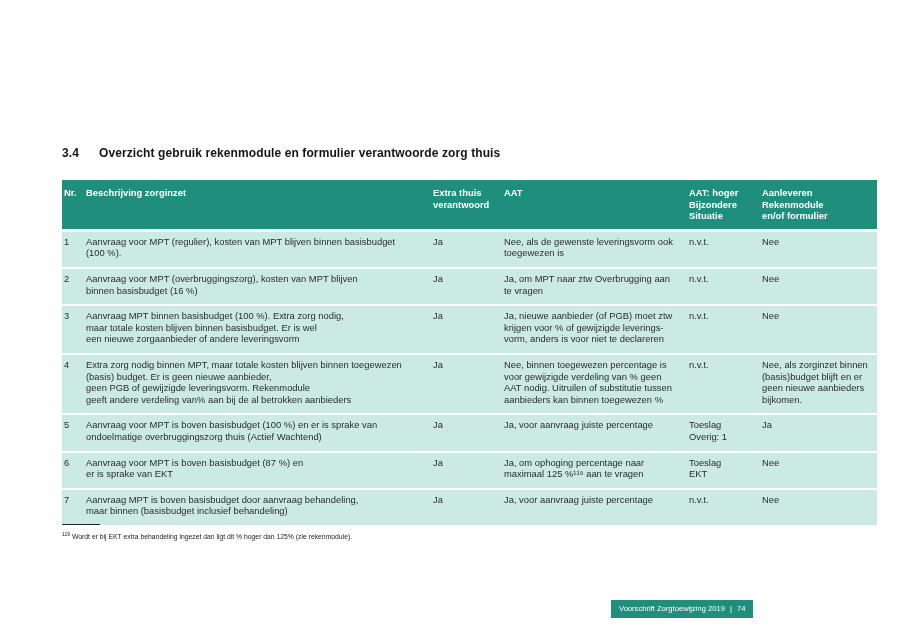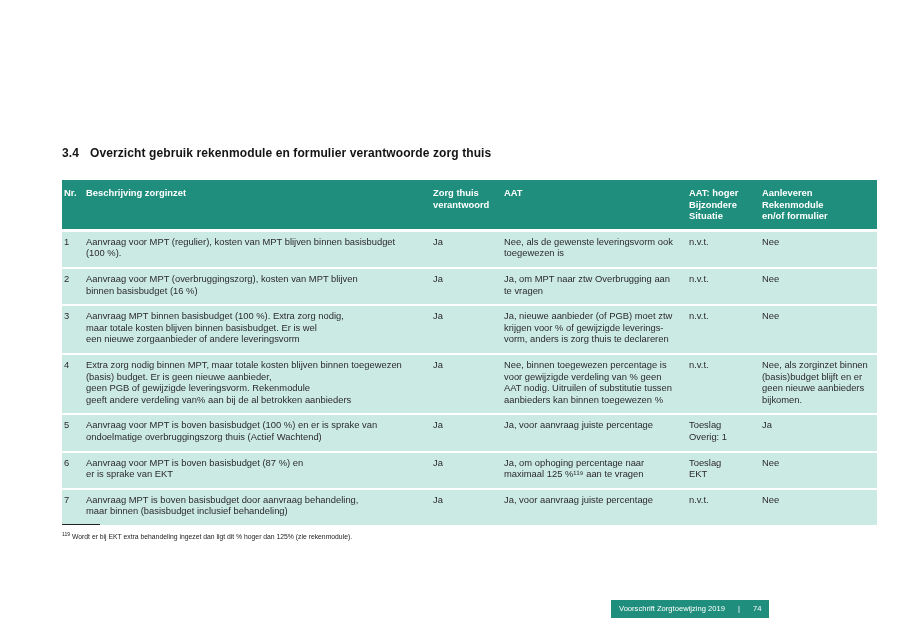--- a/index.html
+++ b/index.html
@@ -11,21 +11,21 @@
   }
   *{box-sizing:border-box;}
   html,body{margin:0;padding:0;}
   body{
     width:900px;height:636px;background:#ffffff;position:relative;
     font-family:"Liberation Sans",sans-serif;color:var(--body-text);
     overflow:hidden;
   }
   .page{position:absolute;inset:0;}
   .heading{
-    position:absolute;left:62px;top:146px;display:flex;gap:11px;
+    position:absolute;left:62px;top:146px;display:flex;gap:20px;
     font-size:12px;font-weight:bold;color:#141414;letter-spacing:0.1px;
   }
   table.situations{
     position:absolute;left:62px;top:180px;width:815px;
     border-collapse:collapse;table-layout:fixed;
     font-size:9.4px;line-height:11.6px;color:var(--body-text);
   }
   table.situations th{
     background:var(--header-bg);color:var(--header-text);
     font-size:9.4px;font-weight:bold;text-align:left;vertical-align:top;
@@ -35,21 +35,21 @@
     background:var(--row-bg);vertical-align:top;
     padding:4px 3px 8px 2px;white-space:pre-line;border-bottom:2px solid #fff;
   }
   .footnote{position:absolute;left:62px;top:524px;font-size:6.8px;color:#1c1c1c;}
   .footnote-rule{width:38px;height:0;border-top:1px solid #222;margin-bottom:6px;}
   .footnote sup{font-size:5px;vertical-align:super;margin-right:2px;}
   .page-footer{
     position:absolute;left:611px;top:600px;height:18px;
     background:var(--footer-bg);color:#ffffff;
     font-size:7.6px;line-height:10px;padding:4px 8px;
-    display:flex;gap:13px;align-items:center;white-space:nowrap;justify-content:flex-end;
+    display:flex;gap:5px;align-items:center;white-space:nowrap;justify-content:flex-end;
   }
 </style>
 </head>
 <body>
 
 <div class="page">
 
   <div class="heading">
     <span>3.4</span>
     <span>Overzicht gebruik rekenmodule en formulier verantwoorde zorg thuis</span>
@@ -61,21 +61,21 @@
         <col style="width:347px">
         <col style="width:71px">
       <col style="width:185px">
         <col style="width:73px">
         <col style="width:117px">
     </colgroup>
     <thead>
       <tr>
           <th>Nr.</th>
           <th>Beschrijving zorginzet</th>
-          <th>Zorg thuis
+          <th>Extra thuis
 verantwoord</th>
           <th>AAT</th>
           <th>AAT: hoger
 Bijzondere
 Situatie</th>
           <th>Aanleveren
 Rekenmodule
 en/of formulier</th>
         </tr>
     </thead>
@@ -103,21 +103,21 @@
   </tr>
 
   <tr>
     <td>3</td>
     <td>Aanvraag MPT binnen basisbudget (100 %). Extra zorg nodig,
 maar totale kosten blijven binnen basisbudget. Er is wel
 een nieuwe zorgaanbieder of andere leveringsvorm</td>
     <td>Ja</td>
     <td>Ja, nieuwe aanbieder (of PGB) moet ztw
 krijgen voor % of gewijzigde leverings-
-vorm, anders is zorg thuis te declareren</td>
+vorm, anders is voor niet te declareren</td>
     <td>n.v.t.</td>
     <td>Nee</td>
   </tr>
 
   <tr>
     <td>4</td>
     <td>Extra zorg nodig binnen MPT, maar totale kosten blijven binnen toegewezen
 (basis) budget. Er is geen nieuwe aanbieder,
 geen PGB of gewijzigde leveringsvorm. Rekenmodule
 geeft andere verdeling van% aan bij de al betrokken aanbieders</td>

